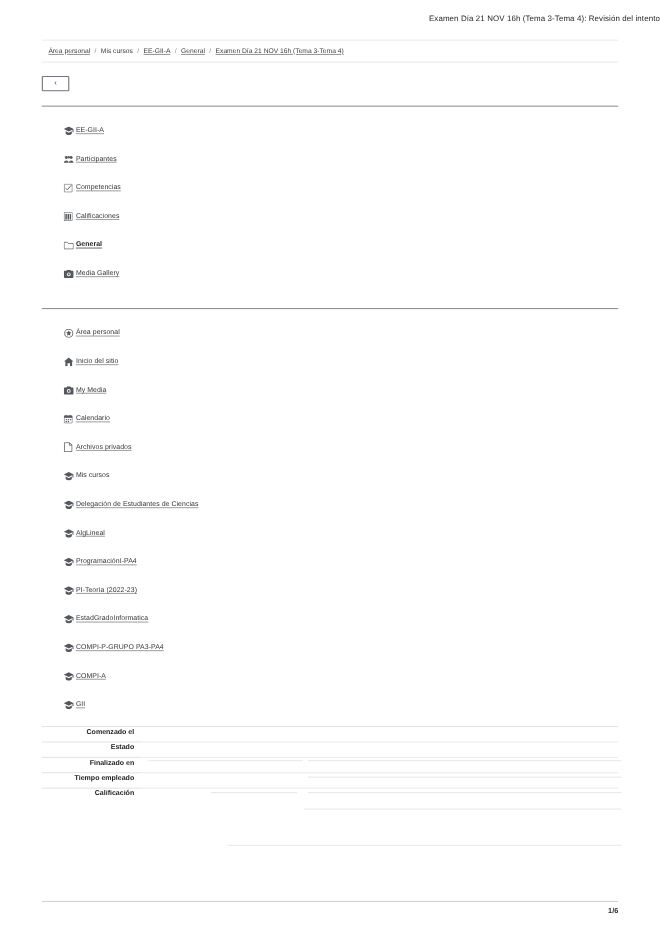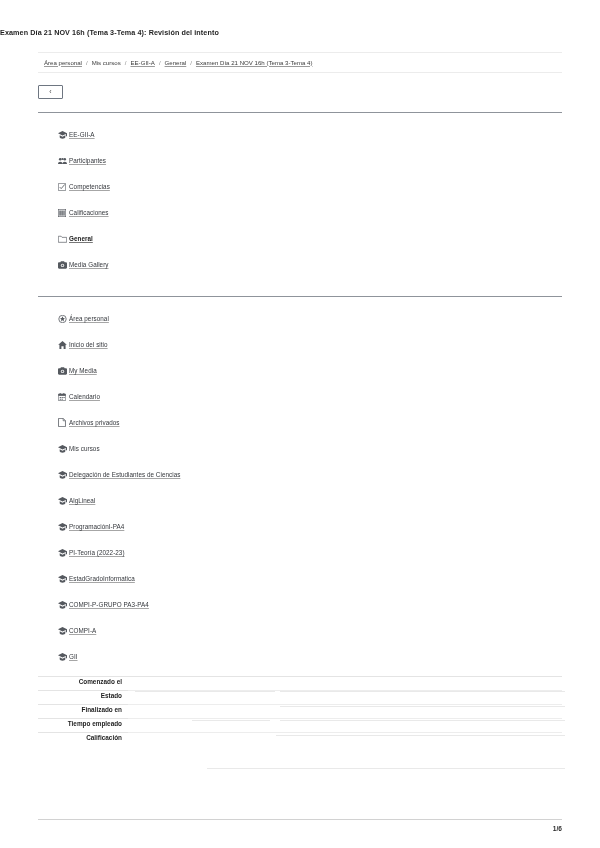--- a/index.html
+++ b/index.html
@@ -19,26 +19,26 @@
 
   .page {
     position: relative;
     width: 600px;
     height: 848px;
     box-sizing: border-box;
   }
 
   
   .page-title {
-    text-align: left;
+    text-align: right;
     font-size: 7.2px;
-    font-weight: bold;
+    font-weight: normal;
     letter-spacing: .1px;
     color: #1f1f1f;
-    padding-top: 29px;
+    padding-top: 13px;
     line-height: 1.2;
   }
 
   
   .breadcrumb-bar {
     margin: 14px 38px 0 38px;
     border-top: 1px solid #ececec;
     border-bottom: 1px solid #ececec;
     height: 19px;
     display: flex;

